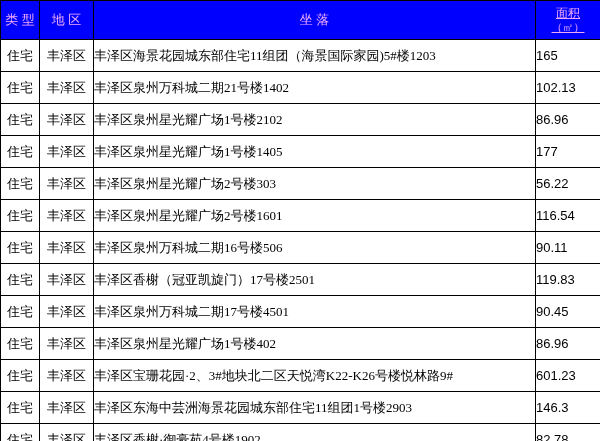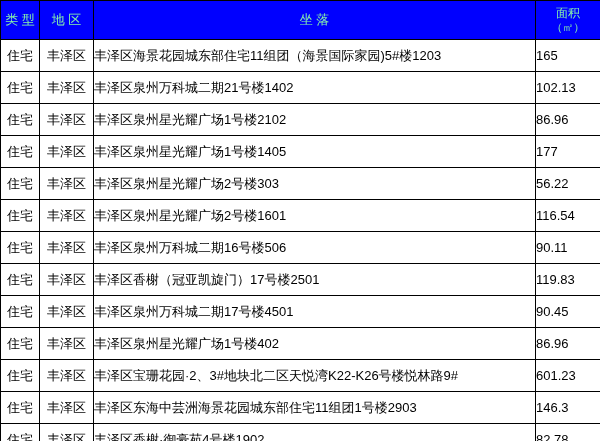--- a/index.html
+++ b/index.html
@@ -19,46 +19,48 @@
     table-layout: fixed;
   }
   #sheet td, #sheet th {
     border: 1px solid #000000;
     padding: 0;
     font-weight: normal;
     vertical-align: middle;
   }
   thead th {
     background: #0000ff;
-    color: #86efac;
+    color: #f0abfc;
     font-size: 13px;
     text-align: center;
     height: 38px;
     line-height: 1.15;
   }
   thead th.area-head {
     font-size: 12px;
+    text-decoration: underline;
   }
   .area-head .unit {
     display: block;
     font-size: 11px;
   }
   tbody td {
     font-size: 13px;
     height: 31px;
     color: #000000;
   }
   td.c-type, td.c-region {
     text-align: center;
   }
   td.c-loc {
     text-align: left;
     padding-left: 4px;
     white-space: nowrap;
     overflow: hidden;
+    font-family: Liberation Serif, serif;
   }
   td.c-area {
     text-align: left;
   }
   col.w-type { width: 39px; }
   col.w-region { width: 54px; }
   col.w-loc { width: 442px; }
   col.w-area { width: 65px; }
   .watermark {
     position: absolute;

